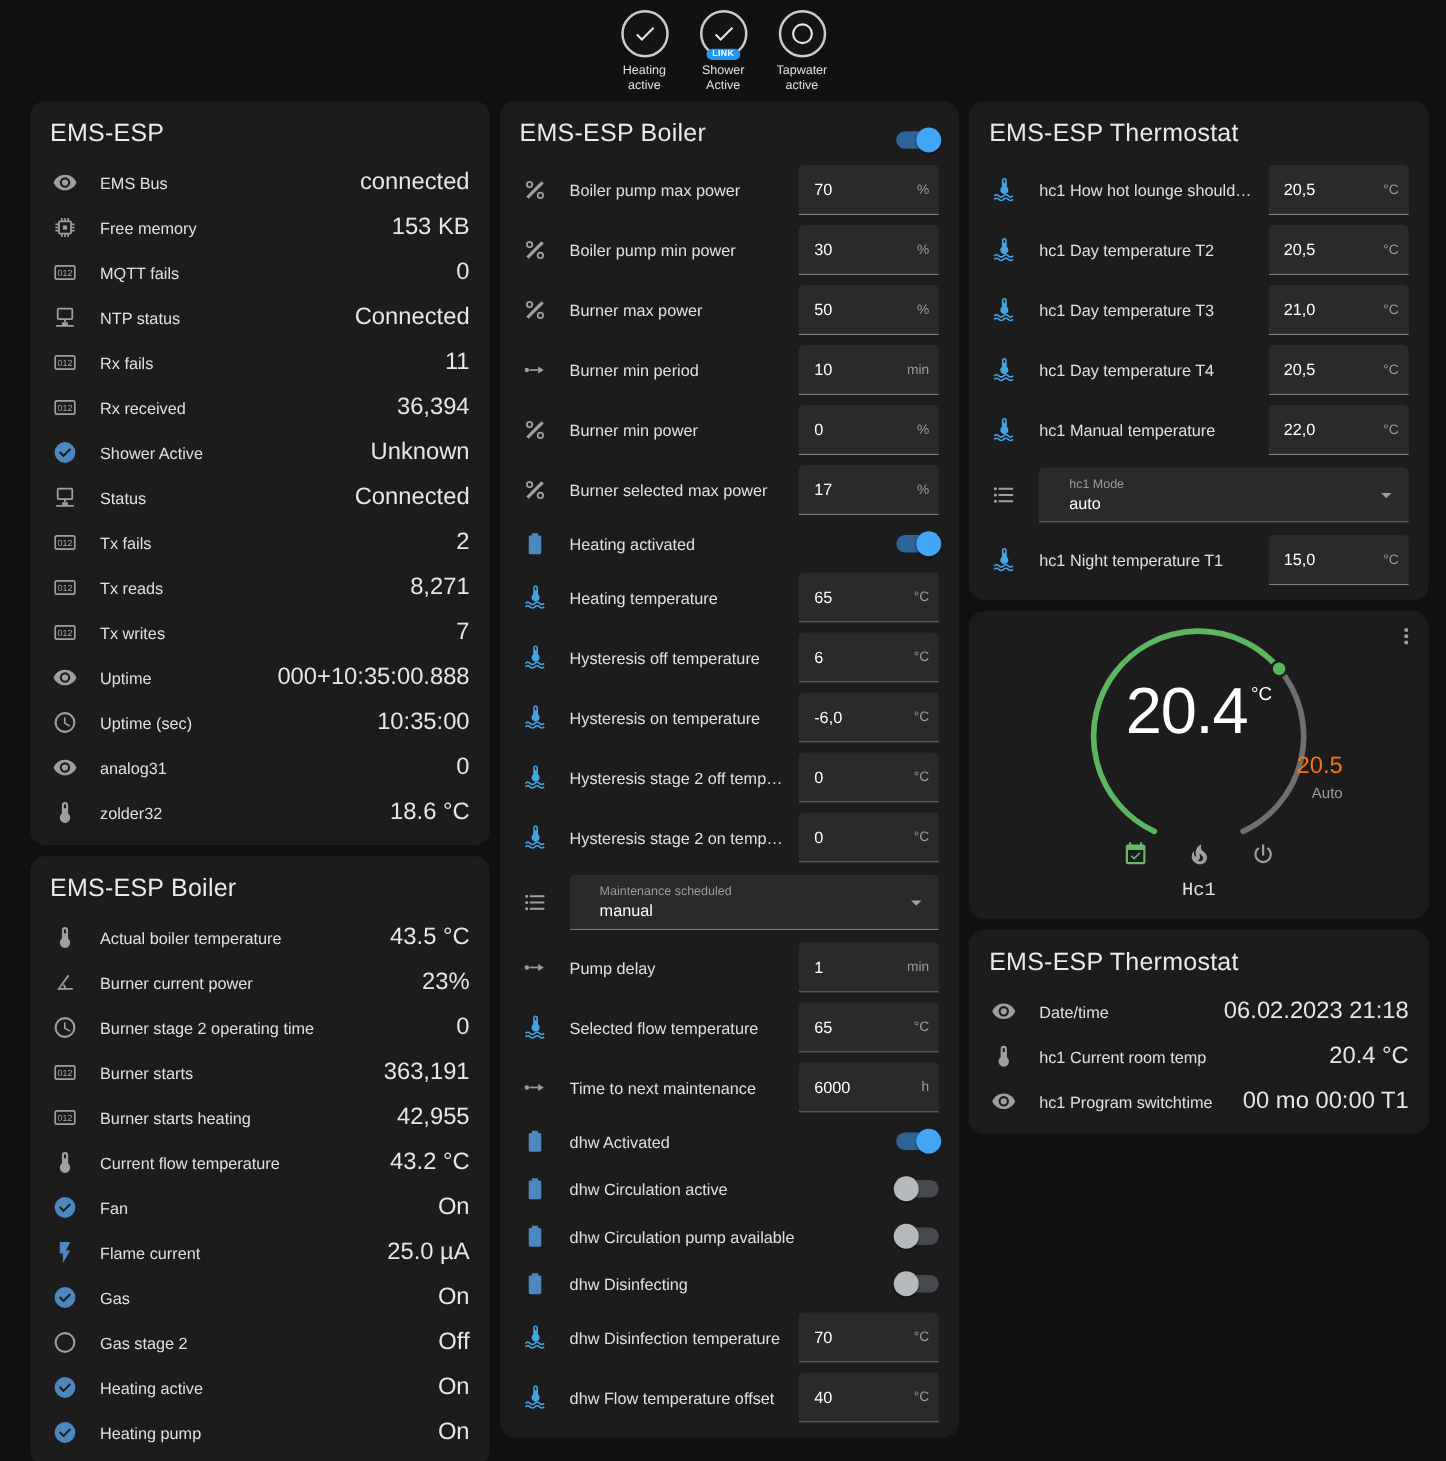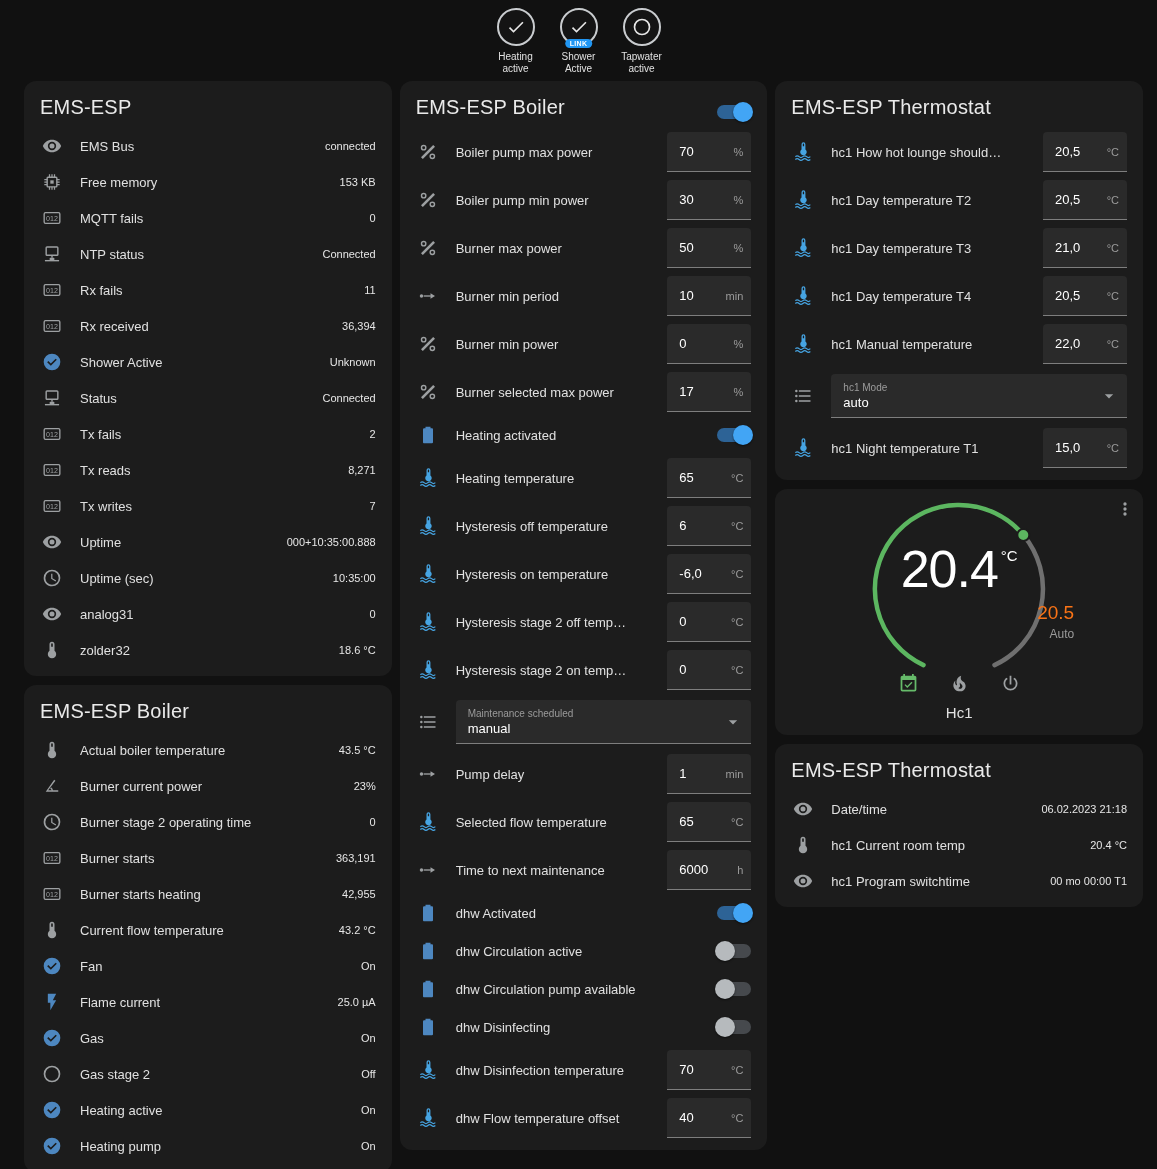--- a/index.html
+++ b/index.html
@@ -33,55 +33,55 @@
   .trow { height:38px; }
   .selrow { height:56px; }
 
   .icon { width:24px; height:24px; flex:none; color:#9da0a2; display:inline-flex; align-items:center; justify-content:center; }
   .icon svg { width:20px; height:20px; }
   .tint-state { color:var(--state-icon-blue,#4d87c0); }
   .tint-water { color:var(--water-icon-blue,#46a4e2); }
 
   .rlabel { margin-left:16px; font-size:13px; color:#e0e0e0; flex:1; min-width:0;
     white-space:nowrap; overflow:hidden; text-overflow:ellipsis; }
-  .rvalue { margin-left:8px; font-size:11px; color:#e6e6e6; white-space:nowrap; }
-
-  .numbox { position:relative; width:84px; height:40px; background:#2a2a2a; border-radius:4px 4px 0 0;
+  .rvalue { margin-left:8px; font-size:19px; color:#e6e6e6; white-space:nowrap; }
+
+  .numbox { position:relative; width:112px; height:40px; background:#2a2a2a; border-radius:4px 4px 0 0;
     border-bottom:1px solid #7e7e7e; display:flex; align-items:center; flex:none; cursor:text; }
   .nval { font-size:13px; color:#fff; margin-left:12px; }
   .nunit { position:absolute; right:8px; font-size:11px; color:#9b9b9b; }
 
   .switch { width:34px; height:14px; border-radius:8px; background:#46494d; position:relative; flex:none; margin-left:8px; cursor:pointer; }
   .switch .knob { position:absolute; top:-3px; left:-2px; width:20px; height:20px; border-radius:50%;
     background:#b6babd; box-shadow:0 1px 2px rgba(0,0,0,.55); }
   .switch.on { background:#2d6396; }
   .switch.on .knob { left:auto; right:-2px; background:var(--accent-blue,#42a5f5); }
 
   .selbox { flex:1; min-width:0; margin-left:16px; height:44px; background:#2a2a2a; border-radius:4px 4px 0 0;
-    border-bottom:1px solid #7e7e7e; display:flex; align-items:center; padding:0 6px 0 12px; cursor:pointer;gap:44px; }
+    border-bottom:1px solid #7e7e7e; display:flex; align-items:center; padding:0 6px 0 24px; cursor:pointer;gap:44px; }
   .selcol { flex:1; min-width:0; display:flex; flex-direction:column; justify-content:center; gap:2px; }
   .sellabel { font-size:10px; color:#9b9b9b; }
   .selvalue { font-size:13px; color:#fff; }
 
   .thermo-card { display:flex; flex-direction:column; align-items:center; padding:10px 0 14px; }
   .menu-dots { position:absolute; top:10px; right:8px; color:#9da0a2; cursor:pointer; }
   .menu-dots svg { width:20px; height:20px; }
   .dial { position:relative; width:230px; height:176px; margin-top:2px; cursor:pointer; }
   .dial svg.arc { position:absolute; inset:0; width:100%; height:100%; }
   .dial-text { position:absolute; left:0; right:0; top:42px; text-align:right; }
   .cur { display:flex; justify-content:center; align-items:flex-start; line-height:1; }
   .cur-num { font-size:52px; color:#fff; letter-spacing:-1px; }
   .cur-unit { font-size:15px; color:#fff; margin:5px 0 0 3px; }
   .tgt { font-size:19px; color:#f97316; margin-top:7px; }
   .mode { font-size:12px; color:#9b9b9b; margin-top:3px; }
   .modes { display:flex; gap:30px; margin-top:-4px; }
   .mode-btn { color:#9da0a2; cursor:pointer; display:inline-flex; }
   .mode-btn svg { width:21px; height:21px; }
   .mode-btn.active { color:var(--mode-active-green,#66bb6a); }
-  .zone { font-size:15px; color:#e1e1e1; margin-top:10px; }
+  .zone { font-size:15px; color:#e1e1e1; margin-top:10px;font-family:Liberation Mono, monospace; }
 </style>
 </head>
 <body>
 
 <div class="page">
   <header class="topbar">
       <div class="badge">
         <div class="badge-circle">
           <span class="icon">
             <svg viewBox="0 0 24 24" fill="currentColor">

